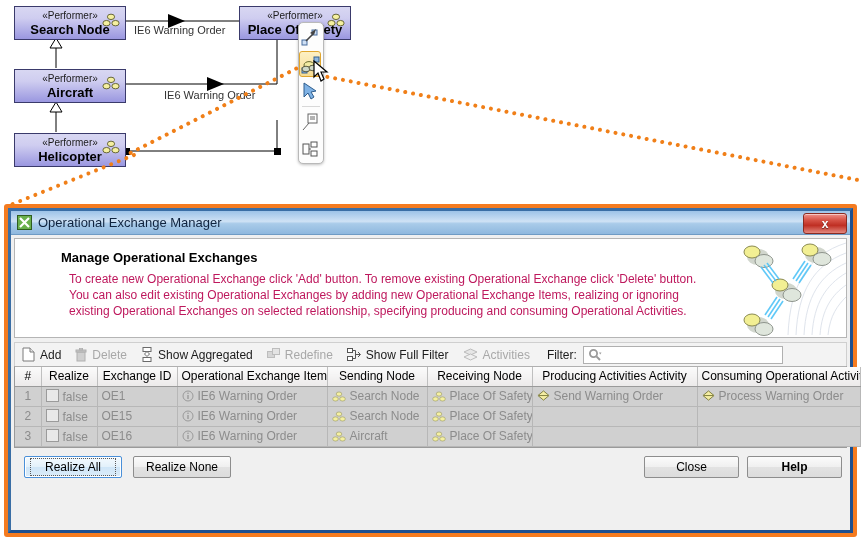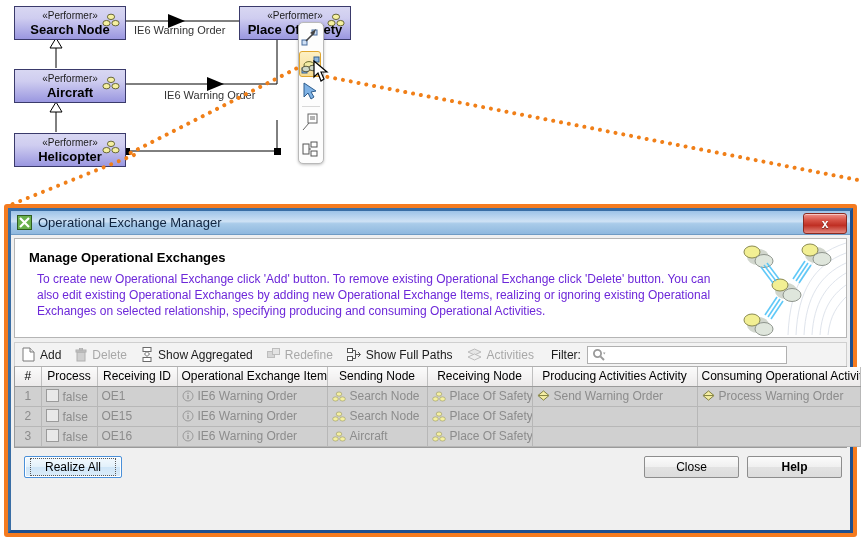--- a/index.html
+++ b/index.html
@@ -86,24 +86,24 @@
     position:absolute;left:0;top:24px;right:0;bottom:0;
     background:#f0f0f0;
     box-sizing:border-box;
     padding:3px;
   }
 
   
   #hdrPanel{
     position:relative;height:100px;background:#fff;
     border:1px solid #b5b5b5;
-    box-sizing:border-box;overflow:hidden;
+    box-sizing:border-box;overflow:hidden;padding-left:32px;
   }
   #hdrPanel h1{margin:0;padding:11px 0 0 14px;font-size:13px;font-weight:bold;color:#000;}
-  #hdrPanel p{margin:0;padding:6px 130px 0 22px;font-size:12px;line-height:16px;color:#6d28d9;}
+  #hdrPanel p{margin:0;padding:6px 130px 0 22px;font-size:12px;line-height:16px;color:#be185d;}
   #hdrArt{position:absolute;right:0;top:0;width:118px;height:98px;}
 
   
   #toolbar{
     position:relative;margin-top:4px;height:24px;
     background:#f3f3f3;border:1px solid #cfcfcf;border-bottom:none;
     display:flex;align-items:center;box-sizing:border-box;
   }
   .tb{display:flex;align-items:center;height:20px;padding:0 6px;margin:0 1px;
       font-size:12px;color:#1b1b1b;white-space:nowrap;cursor:pointer;box-sizing:border-box;}
@@ -380,21 +380,21 @@
             </svg>
             <span>Redefine</span>
           </div>
           <div class="tb">
             <svg class="ico" width="14" height="14" viewBox="0 0 14 14">
               <rect x="0.5" y="0.5" width="5" height="4" fill="#fff" stroke="#555"></rect>
               <rect x="0.5" y="8.5" width="5" height="4" fill="#fff" stroke="#555"></rect>
               <path d="M5.5 2.5 h3 v8 h-3" fill="none" stroke="#555"></path>
               <path d="M8 6.5 h5 M11 4 l2.5 2.5 L11 9" fill="none" stroke="#555"></path>
             </svg>
-            <span>Show Full Paths</span>
+            <span>Show Full Filter</span>
           </div>
           <div class="tb dis">
             <svg class="ico" width="15" height="14" viewBox="0 0 15 14">
               <path d="M1 4 L7.5 1 L14 4 L7.5 7 Z" fill="#e6e6e6" stroke="#bcbcbc"></path>
               <path d="M1 9 L7.5 6 L14 9 L7.5 12 Z" fill="#efefef" stroke="#bcbcbc"></path>
             </svg>
             <span>Activities</span>
           </div>
           <div id="filterWrap">
             <span class="flbl">Filter:</span>
@@ -417,22 +417,22 @@
                 <col style="width:80px">
               <col style="width:150px">
                 <col style="width:100px">
                 <col style="width:105px">
               <col style="width:165px">
                 <col style="width:163px">
             </colgroup>
             <thead>
               <tr>
                 <th>#</th>
-                <th>Process</th>
-                <th>Receiving ID</th>
+                <th>Realize</th>
+                <th>Exchange ID</th>
                 <th>Operational Exchange Item</th>
                 <th>Sending Node</th>
                 <th>Receiving Node</th>
                 <th>Producing Activities Activity</th>
                 <th>Consuming Operational Activity</th>
               </tr>
             </thead>
             <tbody>
               <tr>
                 <td class="num">1</td>
@@ -569,20 +569,23 @@
               </tr>
             </tbody>
           </table>
         </div>
 
 
         <div id="btnrow">
           <div class="btn focus" style="left:10px;width:98px;">
             <span class="inner">Realize All</span>
           </div>
+          <div class="btn" style="left:119px;width:98px;">
+            <span>Realize None</span>
+          </div>
           <div class="btn" style="right:108px;width:95px;">
             <span>Close</span>
           </div>
           <div class="btn" style="right:5px;width:95px;font-weight:bold;">
             <span>Help</span>
           </div>
         </div>
 
       </div>
     </div>

